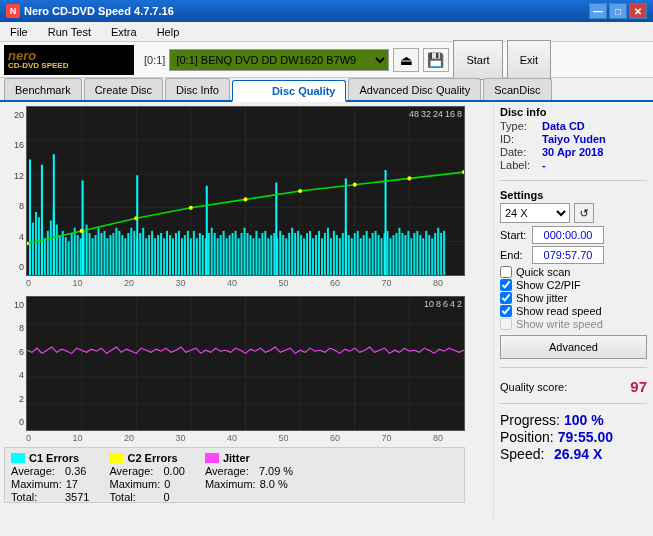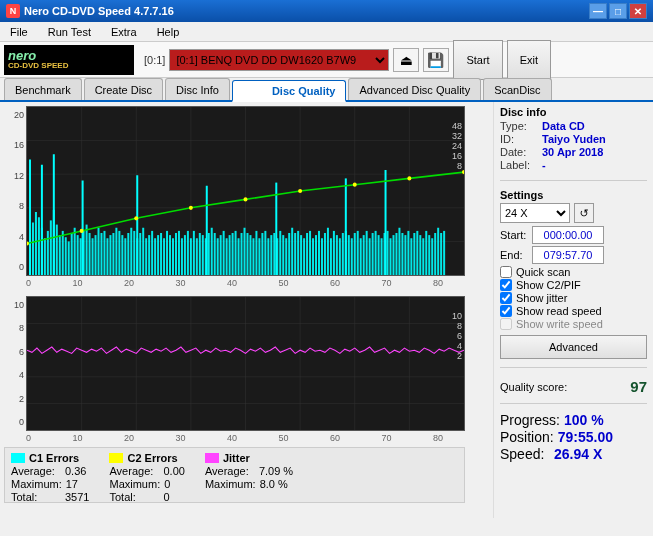--- a/index.html
+++ b/index.html
@@ -49,27 +49,27 @@
       width: 130px;
       height: 30px;
       background: black;
       display: flex;
       flex-direction: column;
       align-items: flex-start;
       justify-content: center;
       padding: 2px 4px;
       margin-right: 6px;
     }
-    .nero-text { color: #86efac; font-size: 13px; font-weight: bold; font-style: italic; line-height: 1; }
+    .nero-text { color: #a16207; font-size: 13px; font-weight: bold; font-style: italic; line-height: 1; }
     .cd-dvd-text { color: #e8c040; font-size: 8px; font-weight: bold; line-height: 1; }
     .drive-select {
       height: 22px;
       width: 220px;
       border: 1px solid #999;
-      background: #b91c1c;
+      background: #4d7c0f;
       font-size: 11px;
       padding: 0 2px;
     }
     .toolbar-btn-icon { width: 26px; height: 24px; border: 1px solid #aaa; background: #f5f5f5; display: flex; align-items: center; justify-content: center; cursor: pointer; font-size: 14px; }
     .toolbar-btn {
       height: 40px;
       padding: 0 12px;
       border: 1px solid #999;
       background: linear-gradient(to bottom, #f5f5f5, #e0e0e0);
       cursor: pointer;
@@ -207,23 +207,22 @@
     .divider { border: none; border-top: 1px solid #ccc; margin: 2px 0; }
 
     
     .y-axis-right {
       position: absolute;
       right: 0;
       top: 0;
       bottom: 0;
       width: 22px;
       display: flex;
-      flex-direction: column;
-      justify-content: flex-start;
-      padding: 14px 0;
+      justify-content: flex-end;
+      padding: 2px 0;
     }
     .y-label { font-size: 9px; color: #ccc; text-align: right; padding-right: 2px; }
 
     .x-axis {
       display: flex;
       justify-content: space-between;
       padding: 0 22px 0 0;
       font-size: 9px;
       color: #666;
       height: 12px;
@@ -663,21 +662,21 @@
       <div class="checkbox-row">
         <input type="checkbox" disabled="" style="">
         <span style="color:#888;">Show write speed</span>
       </div>
       <button class="advanced-btn" style="margin-top:4px;">Advanced</button>
     </div>
     <hr class="divider">
 
     <div class="quality-score-row">
       <span>Quality score:</span>
-      <span style="color:#14532d; font-size:15px; font-weight:bold;">97</span>
+      <span style="color:#be185d; font-size:15px; font-weight:bold;">97</span>
     </div>
     <hr class="divider">
 
     <div>
       <div class="progress-row">
         <span class="progress-label">Progress:</span>
         <span class="progress-value">100 %</span>
       </div>
       <div class="progress-row">
         <span class="progress-label">Position:</span>

